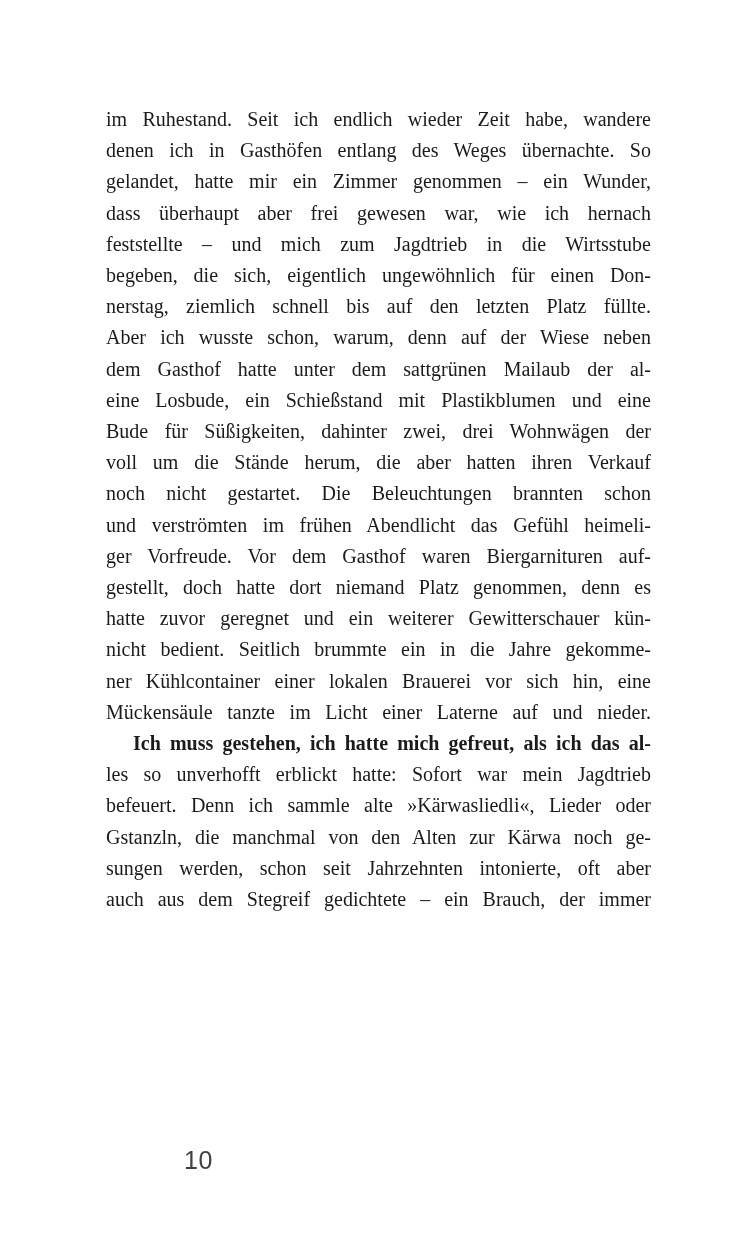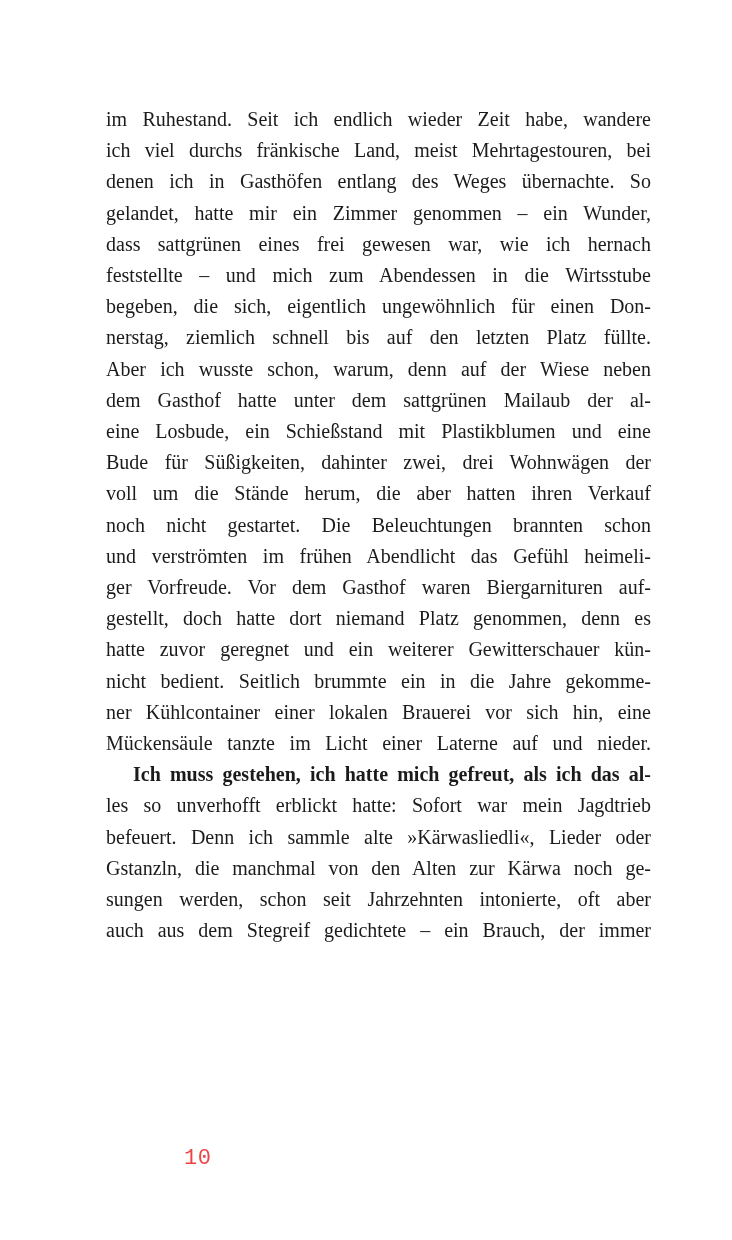--- a/index.html
+++ b/index.html
@@ -39,39 +39,38 @@
     hyphens: none;
   }
   .text-line.indent {
     text-indent: 27px;
     font-weight: bold;
   }
   .page-number {
     position: absolute;
     left: 184px;
     top: 1146px;
-    font-family: Liberation Mono, monospace;
-    font-size: 22px;
+    font-family: Liberation Sans, sans-serif;
+    font-size: 25px;
     font-stretch: condensed;
     letter-spacing: 0.5px;
-    color: #ef4444;
+    color: #404040;
   }
 </style>
 </head>
 <body style="background: rgb(255, 255, 255);">
 
 <div class="book-page">
   <div class="text-column" id="text-column" style="color: rgb(27, 27, 27);">
       <div class="paragraph">
         <div class="text-line">im Ruhestand. Seit ich endlich wieder Zeit habe, wandere</div>
-        <div class="text-line">ich viel durchs fränkische Land, meist Mehrtagestouren, bei</div>
         <div class="text-line">denen ich in Gasthöfen entlang des Weges übernachte. So</div>
         <div class="text-line">gelandet, hatte mir ein Zimmer genommen – ein Wunder,</div>
-        <div class="text-line">dass sattgrünen eines frei gewesen war, wie ich hernach</div>
-        <div class="text-line">feststellte – und mich zum Abendessen in die Wirtsstube</div>
+        <div class="text-line">dass überhaupt aber frei gewesen war, wie ich hernach</div>
+        <div class="text-line">feststellte – und mich zum Jagdtrieb in die Wirtsstube</div>
         <div class="text-line">begeben, die sich, eigentlich ungewöhnlich für einen Don-</div>
         <div class="text-line">nerstag, ziemlich schnell bis auf den letzten Platz füllte.</div>
         <div class="text-line">Aber ich wusste schon, warum, denn auf der Wiese neben</div>
         <div class="text-line">dem Gasthof hatte unter dem sattgrünen Mailaub der al-</div>
         <div class="text-line">eine Losbude, ein Schießstand mit Plastikblumen und eine</div>
         <div class="text-line">Bude für Süßigkeiten, dahinter zwei, drei Wohnwägen der</div>
         <div class="text-line">voll um die Stände herum, die aber hatten ihren Verkauf</div>
         <div class="text-line">noch nicht gestartet. Die Beleuchtungen brannten schon</div>
         <div class="text-line">und verströmten im frühen Abendlicht das Gefühl heimeli-</div>
         <div class="text-line">ger Vorfreude. Vor dem Gasthof waren Biergarnituren auf-</div>

